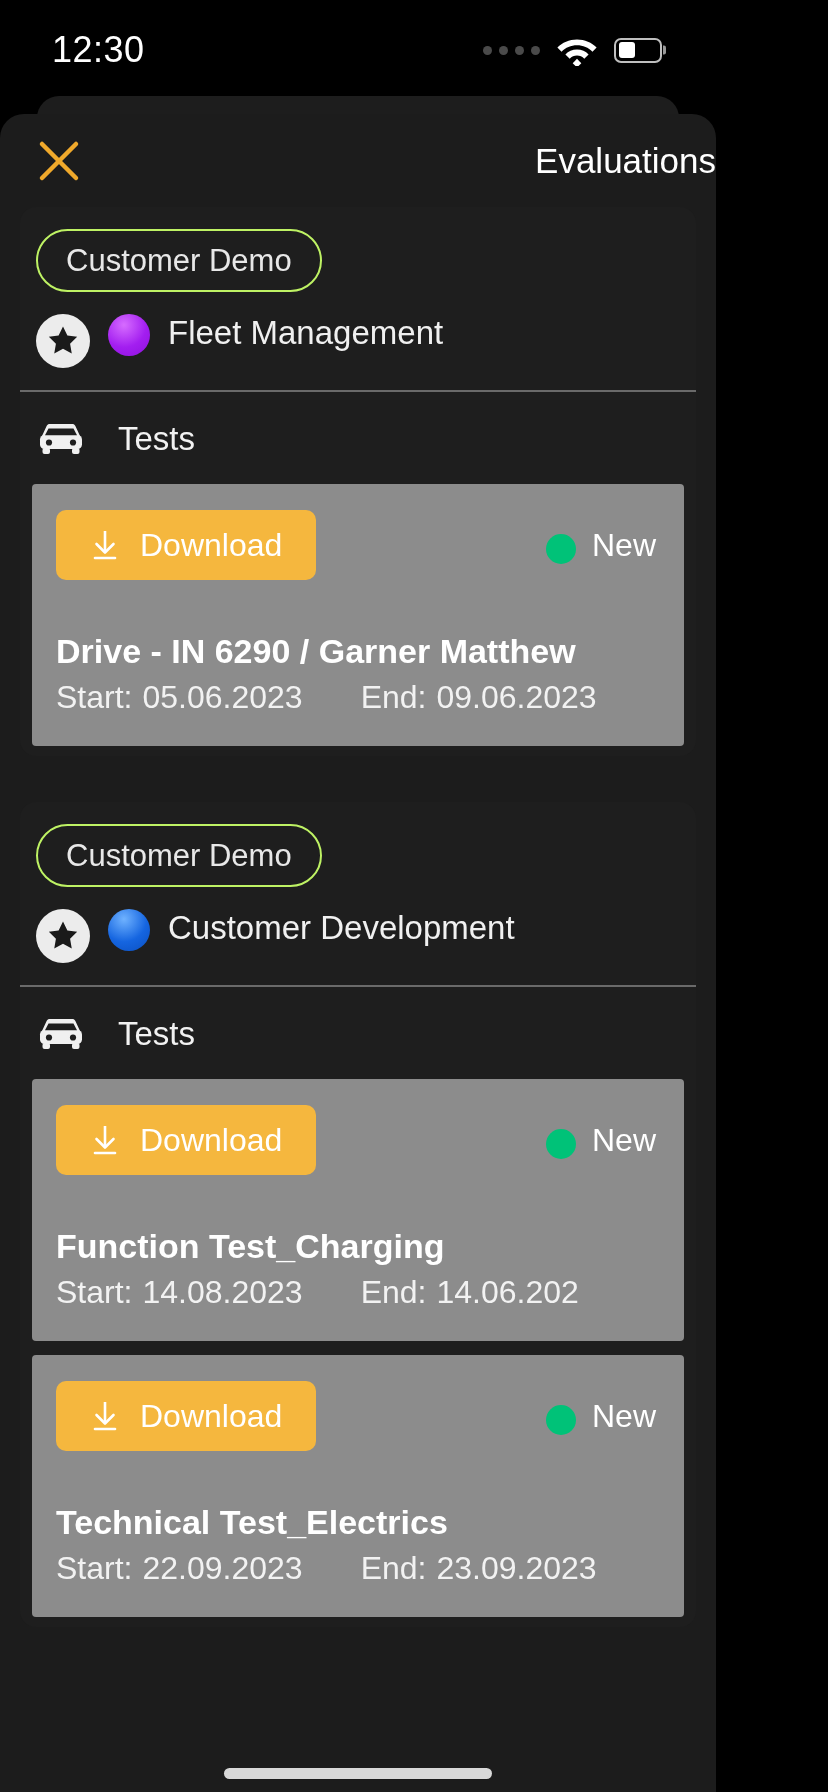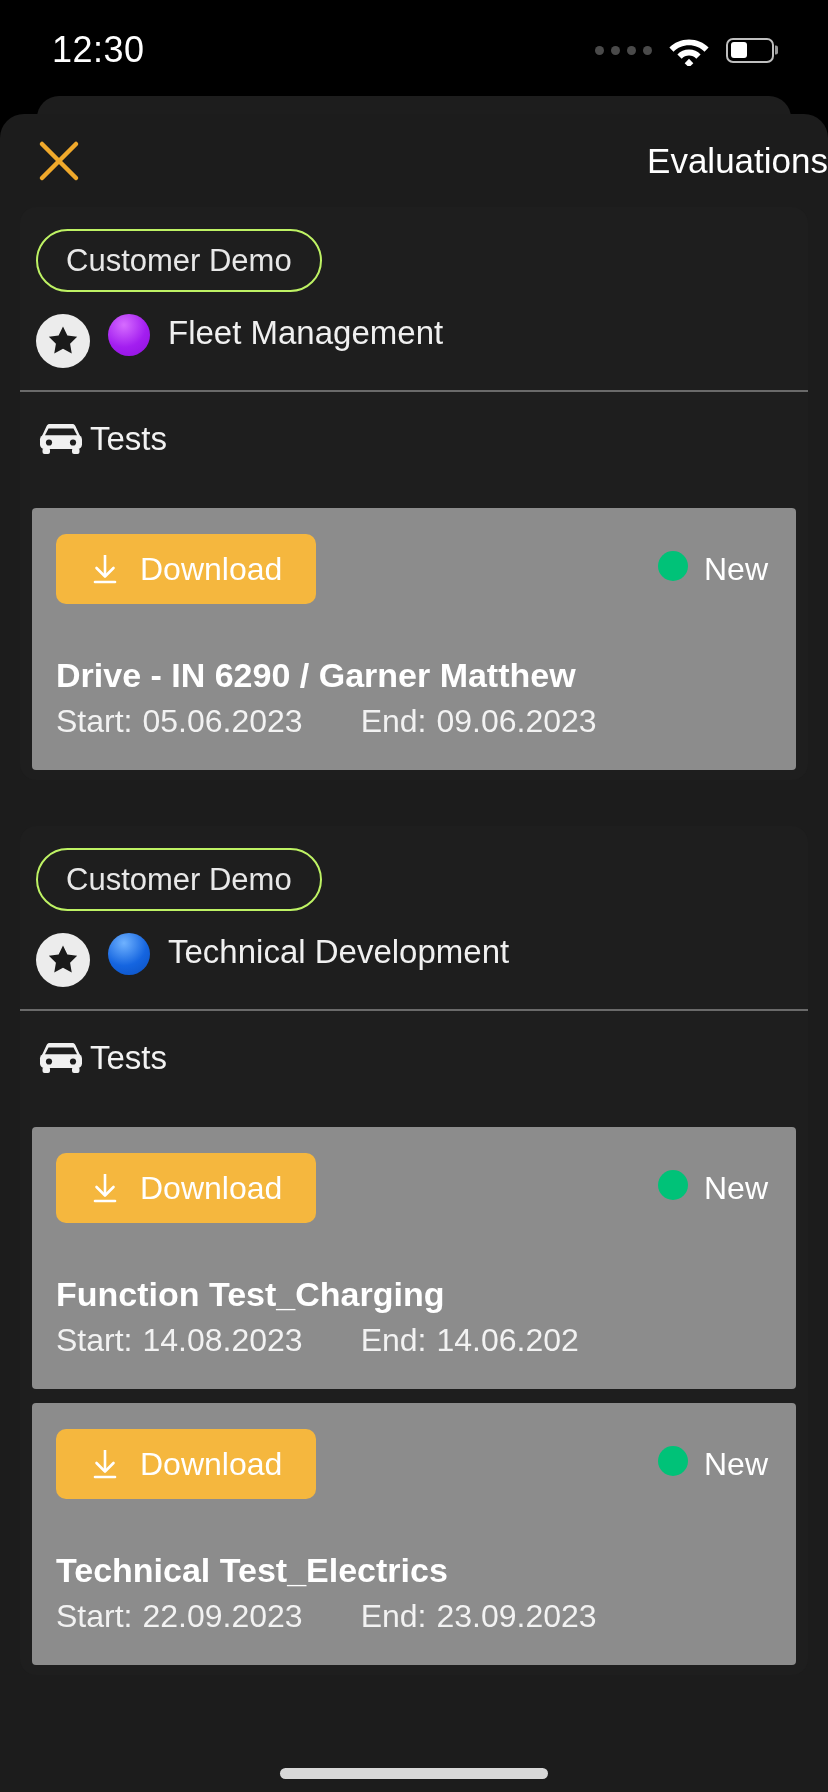--- a/index.html
+++ b/index.html
@@ -4,21 +4,21 @@
 <style>
   * { margin:0; padding:0; box-sizing:border-box; }
   html, body {
     width: 828px; height: 1792px;
     background: #000;
     font-family: "Liberation Sans", sans-serif;
     overflow: hidden;
   }
   .phone {
     position: relative;
-    width: 828px; height: 1792px;
+    width: 716px; height: 1792px;
     background: #000;
   }
 
   
   .statusbar {
     position: relative;
     height: 100px;
     display: flex;
     align-items: center;
     justify-content: space-between;
@@ -162,33 +162,32 @@
   .divider {
     height: 2px;
     background: #6a6a6a;
     margin: 0 0 0 0;
   }
 
   
   .tests-head {
     display: flex;
     align-items: center;
-    gap: 4px;
+    gap: 32px;
     padding: 28px 16px 26px 16px;
   }
   .tests-label {
     color: #f2f2f2;
     font-size: 33px;
   }
   .cards {
     padding: 0 12px;
     display: flex;
     flex-direction: column;
     gap: 14px;
-    margin-top: 24px;
   }
   .card {
     background: #8c8c8c;
     border-radius: 4px;
     padding: 26px 24px 30px 24px;
   }
   .card-top {
     display: flex;
     align-items: center;
     justify-content: space-between;
@@ -203,21 +202,21 @@
     padding: 19px 34px;
     cursor: pointer;
   }
   .dl-label {
     color: #fff;
     font-size: 32px;
     line-height: 1;
   }
   .status-chip {
     display: flex;
-    align-items: flex-start;
+    align-items: flex-end;
     gap: 16px;
     padding-right: 4px;
   }
   .status-dot {
     width: 30px; height: 30px;
     border-radius: 50%;
   }
   .status-text {
     color: #fff;
     font-size: 32px;
@@ -359,21 +358,21 @@
           <div class="pill">
             <span>Customer Demo</span>
           </div>
           <div class="group-sub">
             <span class="star-badge">
               <svg width="34" height="34" viewBox="0 0 24 24">
                 <path d="M12 1.8l3.09 6.26 6.91 1-5 4.87 1.18 6.87L12 17.55 5.82 20.8 7 13.93l-5-4.87 6.91-1z" fill="#1a1a1a"></path>
               </svg>
             </span>
             <span class="cat-dot" style="background: radial-gradient(circle at 38% 24%, #6fb2ff 0%, #1565e0 55%, #0a4fc0 100%);"></span>
-            <span class="group-sub-label">Technical Development</span>
+            <span class="group-sub-label">Customer Development</span>
           </div>
         </div>
         <div class="divider"></div>
 
         <div class="tests-head">
           <svg width="50" height="34" viewBox="0 0 50 34">
             <path d="M6 14 L10.5 4.2 C11.2 2.6 12.4 2 14 2 L36 2 C37.6 2 38.8 2.6 39.5 4.2 L44 14 Z" fill="#f0f0f0"></path>
             <rect x="4" y="13" width="42" height="14" rx="4.5" fill="#f0f0f0"></rect>
             <rect x="6.5" y="26" width="7.5" height="6" rx="2" fill="#f0f0f0"></rect>
             <rect x="36" y="26" width="7.5" height="6" rx="2" fill="#f0f0f0"></rect>

